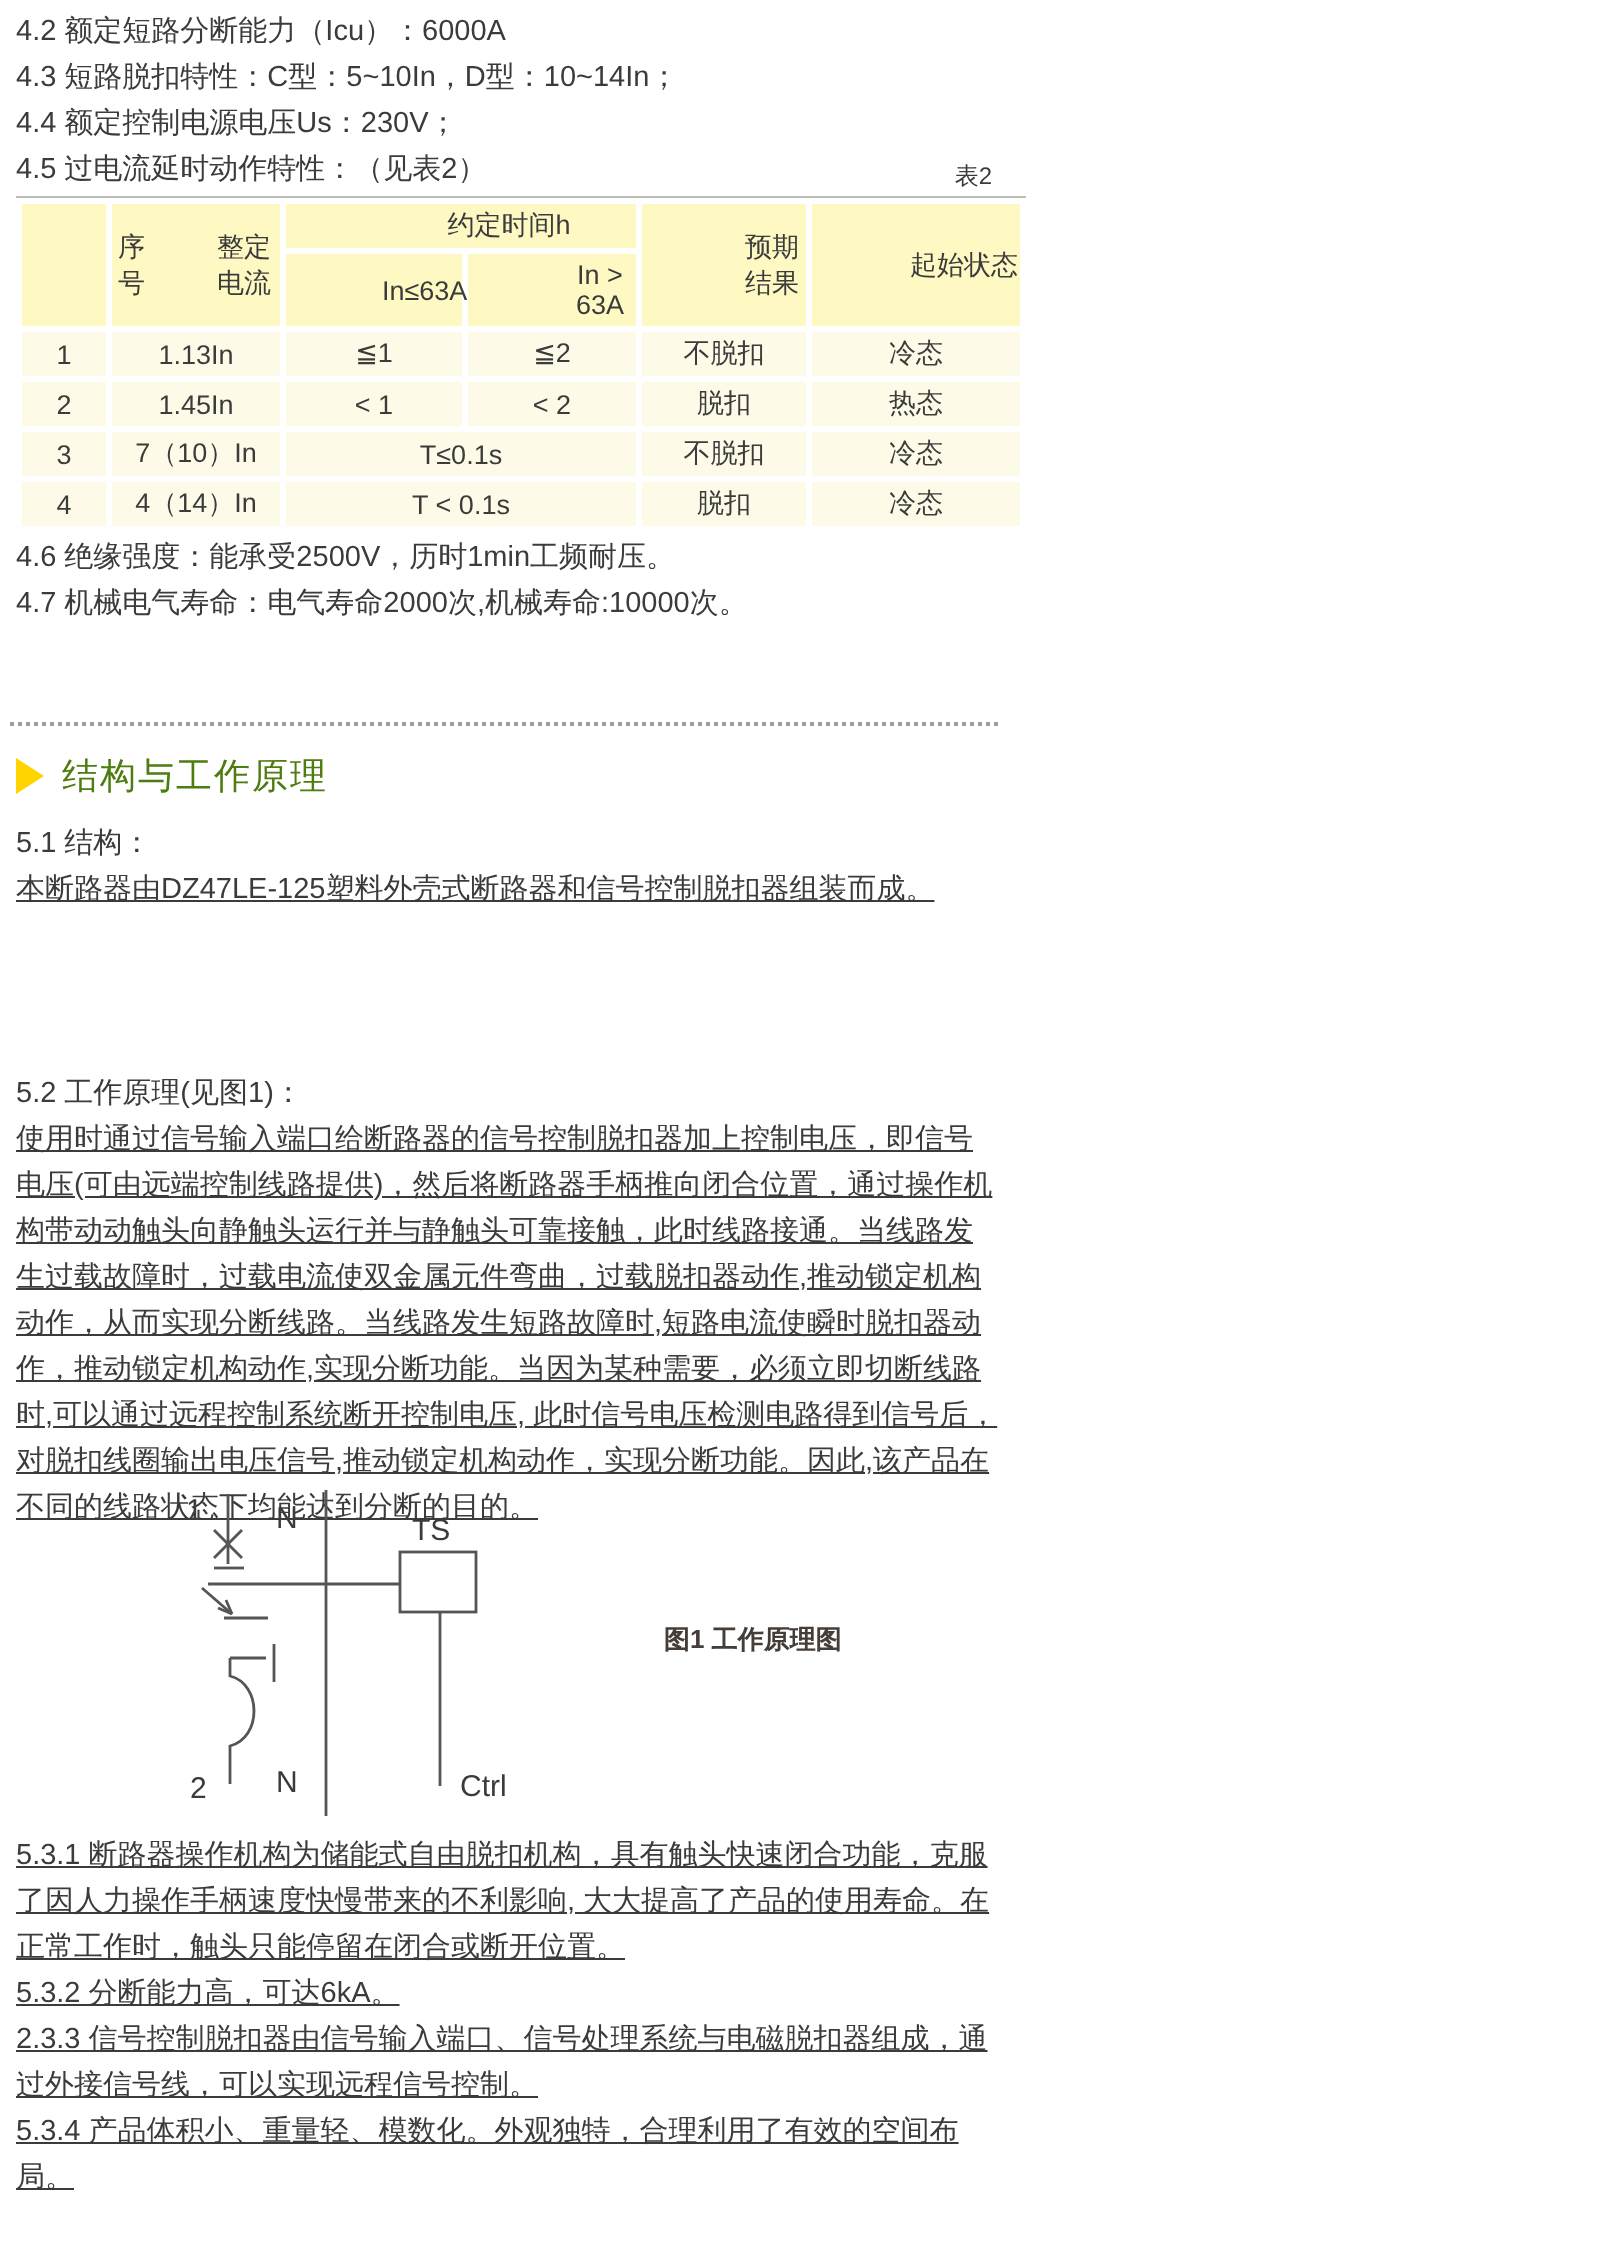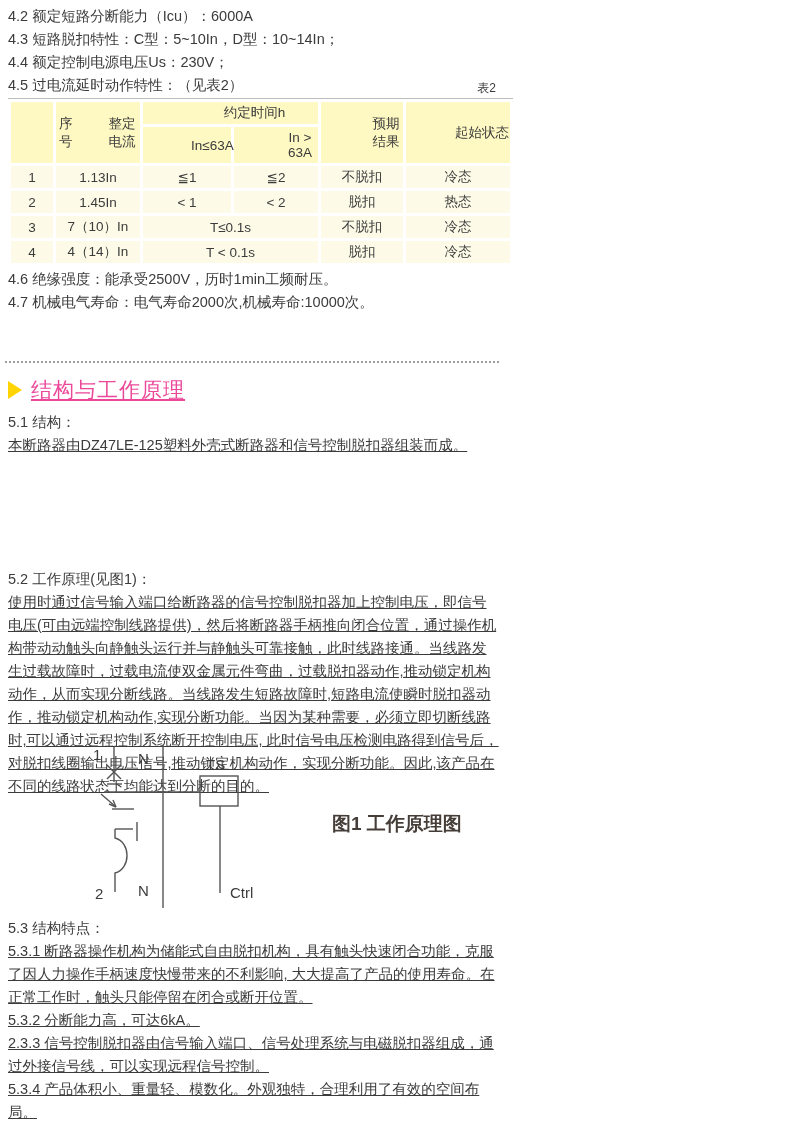--- a/index.html
+++ b/index.html
@@ -26,24 +26,24 @@
   .h-row2 th{height:36px;}
   .d-row td{height:22px;}
   .tbl-topline{border-top:1px solid #bdbdbd;}
 
   
   .dotted{border-top:2px dotted #9e9e9e;height:0;}
 
   
   .sec-header{display:flex;align-items:center;gap:9px;}
   .tri{width:0;height:0;border-top:9px solid transparent;border-bottom:9px solid transparent;border-left:14px solid #ffd400;}
-  .sec-title{font-size:21px;color:#ec4899;letter-spacing:1px;text-decoration:underline;}
+  .sec-title{font-size:18px;color:#4d7c0f;letter-spacing:1px;}
 
   .para{margin:0;text-decoration:underline;}
-  .caption{font-size:19px;font-weight:bold;color:#453d38;white-space:nowrap;}
+  .caption{font-size:13px;font-weight:bold;color:#453d38;white-space:nowrap;}
 
   svg .wire{stroke:#555;stroke-width:1.4;fill:none;stroke-linecap:butt;}
   svg text{fill:#3b3b3b;font-family:"Liberation Sans","DejaVu Sans",sans-serif;}
 </style>
 </head>
 <body>
 
 <div class="page">
 
   <div class="abs body-text" style="left:8px;top:5px;width:520px;">
@@ -121,21 +121,21 @@
   <div class="abs sec-header" style="left:8px;top:376px;">
     <span class="tri"></span>
     <span class="sec-title">结构与工作原理</span>
   </div>
 
   <div class="abs body-text" style="left:8px;top:411px;width:492px;">
     <div>5.1  结构：</div>
     <p class="para">本断路器由DZ47LE-125塑料外壳式断路器和信号控制脱扣器组装而成。</p>
   </div>
 
-  <div class="abs body-text" style="left:8px;top:568px;width:492px;">
+  <div class="abs body-text" style="left:8px;top:536px;width:492px;">
     <div>5.2 工作原理(见图1)：</div>
     <p class="para">使用时通过信号输入端口给断路器的信号控制脱扣器加上控制电压，即信号电压(可由远端控制线路提供)，然后将断路器手柄推向闭合位置，通过操作机构带动动触头向静触头运行并与静触头可靠接触，此时线路接通。当线路发生过载故障时，过载电流使双金属元件弯曲，过载脱扣器动作,推动锁定机构动作，从而实现分断线路。当线路发生短路故障时,短路电流使瞬时脱扣器动作，推动锁定机构动作,实现分断功能。当因为某种需要，必须立即切断线路时,可以通过远程控制系统断开控制电压, 此时信号电压检测电路得到信号后，对脱扣线圈输出电压信号,推动锁定机构动作，实现分断功能。因此,该产品在不同的线路状态下均能达到分断的目的。</p>
   </div>
 
   <svg class="abs" style="left:60px;top:740px;" width="300" height="172" viewBox="0 0 300 172">
 
     <line class="wire" x1="54" y1="7" x2="54" y2="42"></line>
     <line class="wire" x1="47" y1="25" x2="61" y2="39"></line>
     <line class="wire" x1="61" y1="25" x2="47" y2="39"></line>
     <line class="wire" x1="47" y1="44" x2="62" y2="44"></line>
@@ -158,21 +158,20 @@
     <text x="33" y="20" font-size="15">1</text>
     <text x="78" y="24" font-size="15">N</text>
     <text x="146" y="30" font-size="15">TS</text>
     <text x="35" y="159" font-size="15">2</text>
     <text x="78" y="156" font-size="15">N</text>
     <text x="170" y="158" font-size="15">Ctrl</text>
   </svg>
   <div class="abs caption" style="left:332px;top:811px;">图1  工作原理图</div>
 
   <div class="abs body-text" style="left:8px;top:917px;width:494px;">
-    <div>5.3  结构特点：</div>
     <p class="para">5.3.1 断路器操作机构为储能式自由脱扣机构，具有触头快速闭合功能，克服了因人力操作手柄速度快慢带来的不利影响, 大大提高了产品的使用寿命。在正常工作时，触头只能停留在闭合或断开位置。</p>
     <p class="para">5.3.2 分断能力高，可达6kA。</p>
     <p class="para">2.3.3 信号控制脱扣器由信号输入端口、信号处理系统与电磁脱扣器组成，通过外接信号线，可以实现远程信号控制。</p>
     <p class="para">5.3.4 产品体积小、重量轻、模数化。外观独特，合理利用了有效的空间布局。</p>
 
   </div>
 
 </div>
 
 </body></html>

